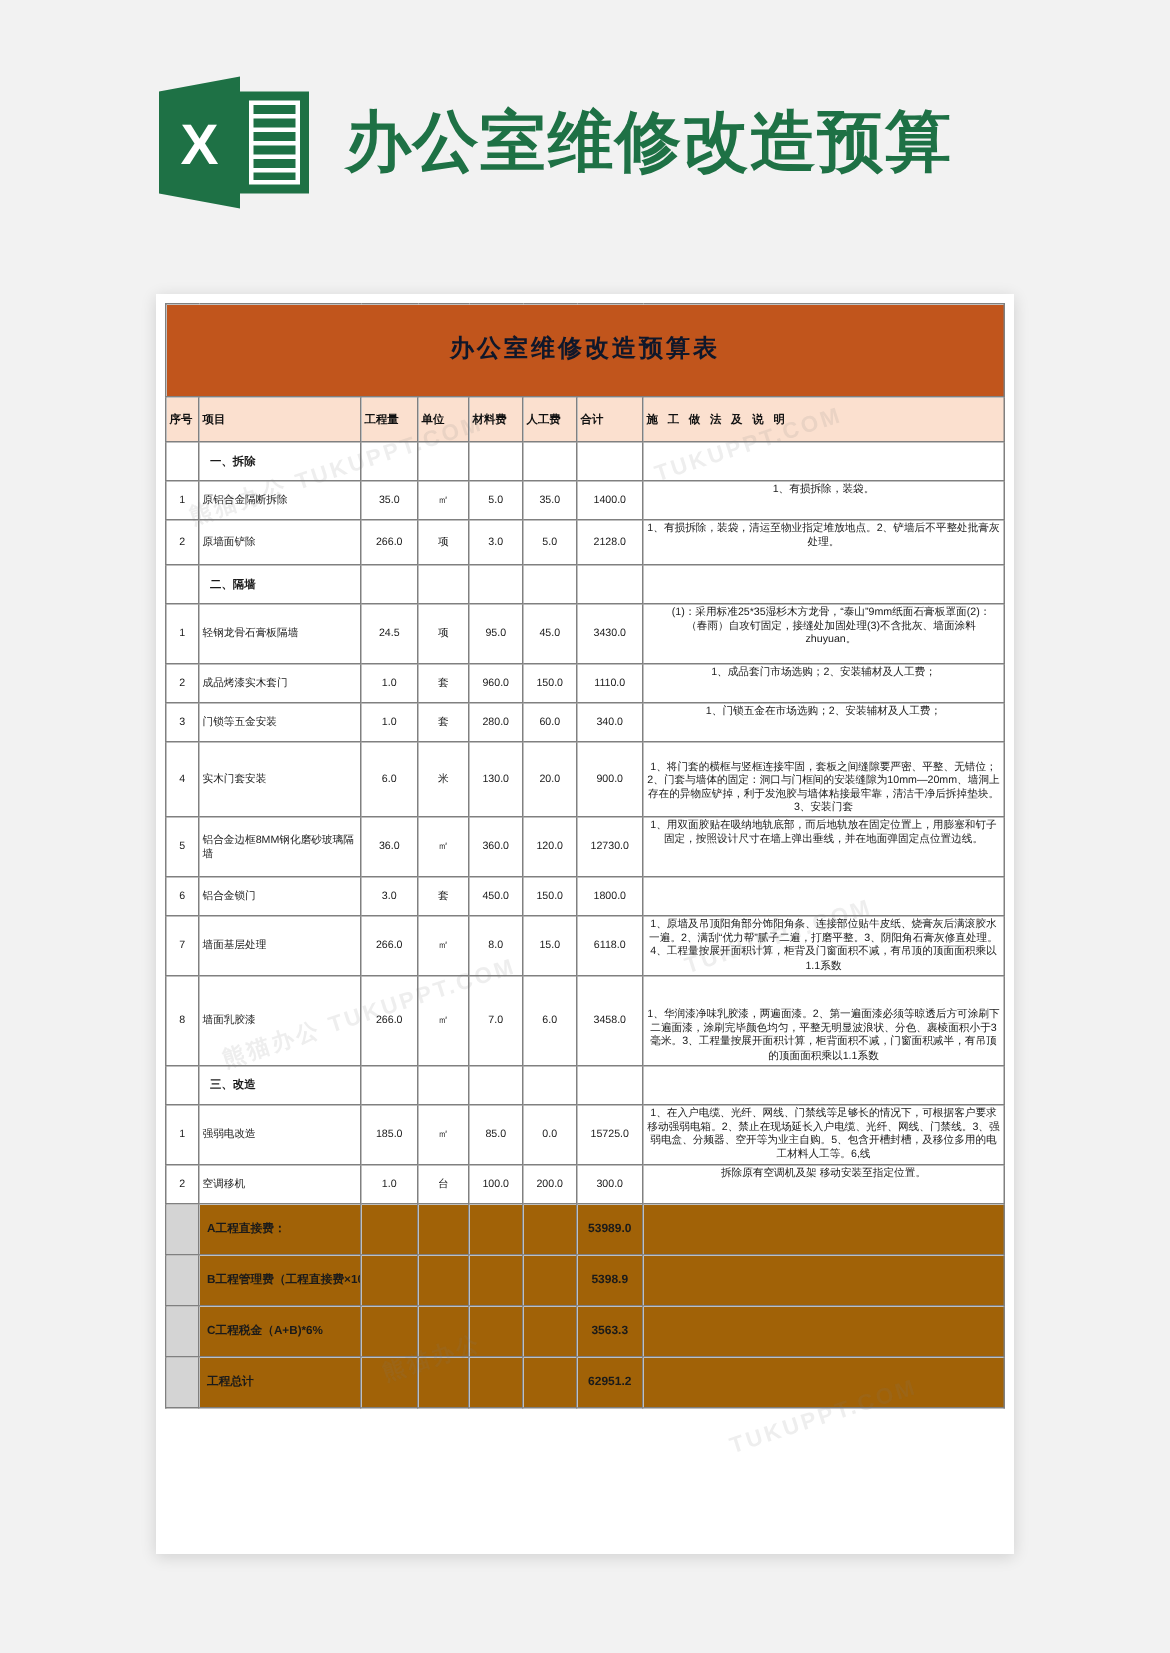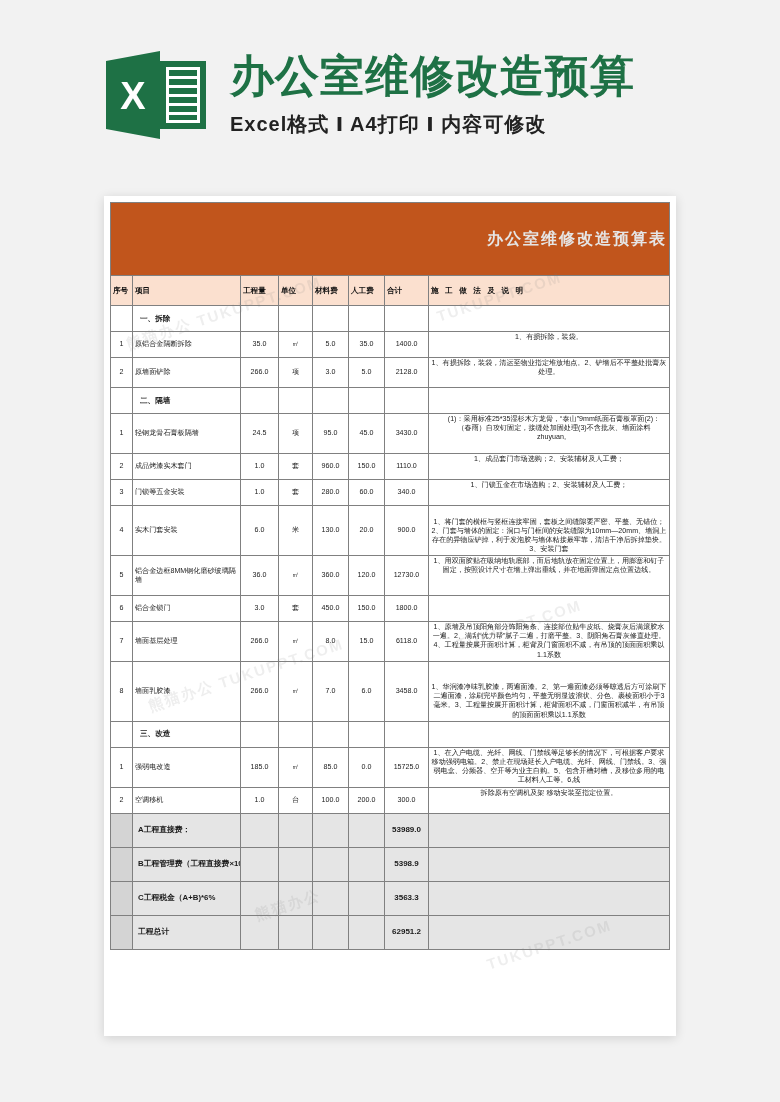--- a/index.html
+++ b/index.html
@@ -50,26 +50,26 @@
     padding: 1px 2px;
     vertical-align: middle;
     overflow: hidden;
     line-height: 1.28;
   }
 
   
   .title-row td {
     background: #C1551C;
     border: 1px solid #C1551C;
-    color: #e5e5e5;
-    text-align: right;
+    color: #0f172a;
+    text-align: center;
     font-size: 16px;
     font-weight: bold;
     letter-spacing: 2px;
-    height: 73px;
+    height: 62px;
     padding: 0;
   }
 
   
   .hdr td {
     background: #FBE0CF;
     text-align: left;
     font-weight: bold;
     font-size: 7.6px;
     height: 30px;
@@ -87,21 +87,21 @@
   td.c-qty  { text-align: center; width: 38px; }
   td.c-unit { text-align: center; width: 34px; }
   td.c-mat  { text-align: center; width: 36px; }
   td.c-lab  { text-align: center; width: 36px; }
   td.c-sum  { text-align: center; width: 44px; }
   td.c-note { text-align: center; padding-left: 4px; }
 
   td.c-note .note-clip { display: block; max-height: 100%; overflow: hidden; }
 
   
-  .sumrow td { background: #e5e5e5; height: 34px; font-weight: bold; }
+  .sumrow td { background: #a16207; height: 34px; font-weight: bold; }
   .sumrow td.c-no { background: #d4d4d4; }
   .sumrow td.c-item { text-align: left; padding-left: 5px; font-size: 7.8px; white-space: nowrap; }
   .sumrow td.c-sum { font-size: 8px; }
 
   .wm {
     position: absolute; color: rgba(120,120,120,0.13);
     font-size: 15px; font-weight: bold; letter-spacing: 2px;
     transform: rotate(-18deg); pointer-events: none; white-space: nowrap;
   }
 </style>
@@ -118,21 +118,20 @@
       <rect x="65" y="23" width="28" height="6" fill="#1e7145"></rect>
       <rect x="65" y="32" width="28" height="6" fill="#1e7145"></rect>
       <rect x="65" y="41" width="28" height="6" fill="#1e7145"></rect>
       <rect x="65" y="50" width="28" height="6" fill="#1e7145"></rect>
       <rect x="65" y="59" width="28" height="6" fill="#1e7145"></rect>
       <rect x="65" y="68" width="28" height="5" fill="#1e7145"></rect>
       <text x="29" y="62" font-family="'Liberation Sans',sans-serif" font-size="38" font-weight="bold" fill="#ffffff" text-anchor="middle">X</text>
     </svg>
     <div class="banner-text">
       <div class="banner-title">办公室维修改造预算</div>
-      <div class="banner-sub">Excel格式 Ⅰ A4打印 Ⅰ 内容可修改</div>
     </div>
   </div>
 
   <div class="sheet-card">
     <table class="budget">
       <colgroup>
         <col style="width:22px">
           <col style="width:108px">
           <col style="width:38px">
         <col style="width:34px">

